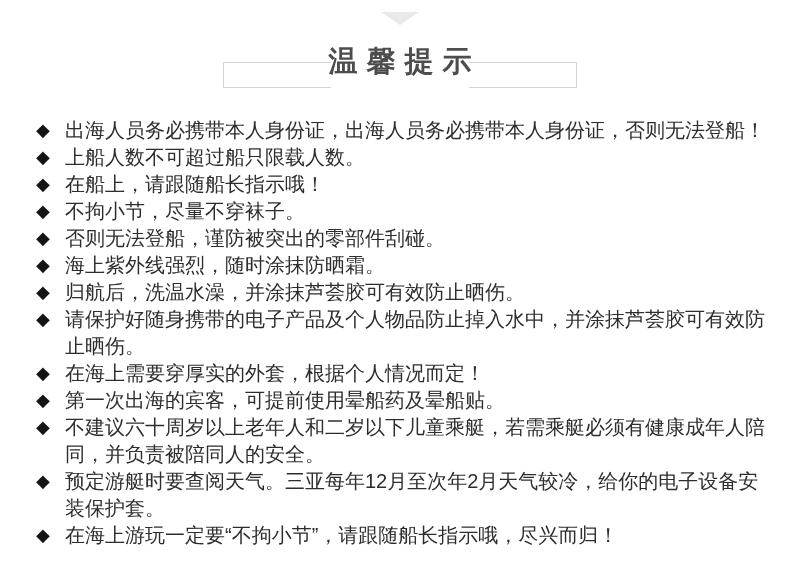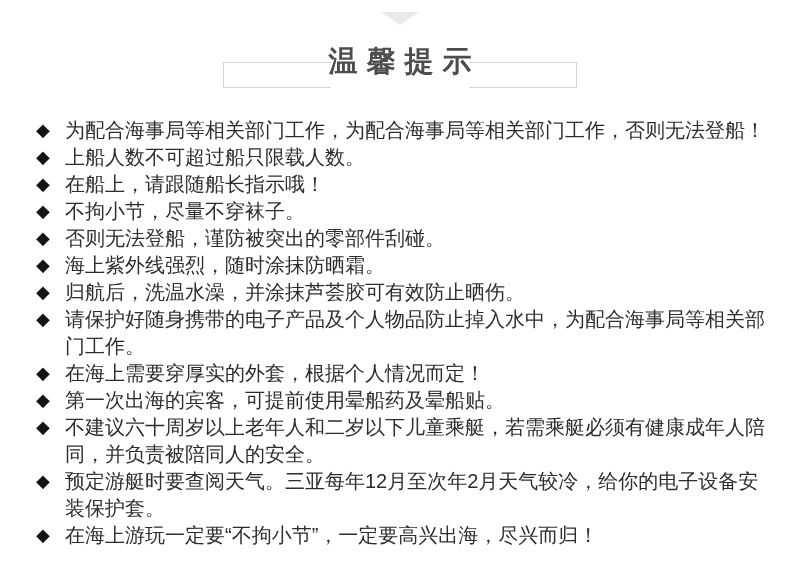--- a/index.html
+++ b/index.html
@@ -89,21 +89,21 @@
     <div class="decor">
       <div class="bracket left"></div>
       <div class="bracket right"></div>
     </div>
     <h1 class="title">温馨提示</h1>
   </div>
 
   <ul class="list">
     <li class="item">
       <span class="bullet">◆</span>
-      <span class="text">为配合海事局等相关部门工作，为配合海事局等相关部门工作，否则无法登船！</span>
+      <span class="text">出海人员务必携带本人身份证，出海人员务必携带本人身份证，否则无法登船！</span>
     </li>
     <li class="item">
       <span class="bullet">◆</span>
       <span class="text">上船人数不可超过船只限载人数。</span>
     </li>
     <li class="item">
       <span class="bullet">◆</span>
       <span class="text">在船上，请跟随船长指示哦！</span>
     </li>
     <li class="item">
@@ -117,37 +117,37 @@
     <li class="item">
       <span class="bullet">◆</span>
       <span class="text">海上紫外线强烈，随时涂抹防晒霜。</span>
     </li>
     <li class="item">
       <span class="bullet">◆</span>
       <span class="text">归航后，洗温水澡，并涂抹芦荟胶可有效防止晒伤。</span>
     </li>
     <li class="item">
       <span class="bullet">◆</span>
-      <span class="text">请保护好随身携带的电子产品及个人物品防止掉入水中，为配合海事局等相关部门工作。</span>
+      <span class="text">请保护好随身携带的电子产品及个人物品防止掉入水中，并涂抹芦荟胶可有效防止晒伤。</span>
     </li>
     <li class="item">
       <span class="bullet">◆</span>
       <span class="text">在海上需要穿厚实的外套，根据个人情况而定！</span>
     </li>
     <li class="item">
       <span class="bullet">◆</span>
       <span class="text">第一次出海的宾客，可提前使用晕船药及晕船贴。</span>
     </li>
     <li class="item">
       <span class="bullet">◆</span>
       <span class="text">不建议六十周岁以上老年人和二岁以下儿童乘艇，若需乘艇必须有健康成年人陪同，并负责被陪同人的安全。</span>
     </li>
     <li class="item">
       <span class="bullet">◆</span>
       <span class="text">预定游艇时要查阅天气。三亚每年12月至次年2月天气较冷，给你的电子设备安装保护套。</span>
     </li>
     <li class="item">
       <span class="bullet">◆</span>
-      <span class="text">在海上游玩一定要“不拘小节”，一定要高兴出海，尽兴而归！</span>
+      <span class="text">在海上游玩一定要“不拘小节”，请跟随船长指示哦，尽兴而归！</span>
     </li>
   </ul>
 
 </div>
 
 </body></html>

